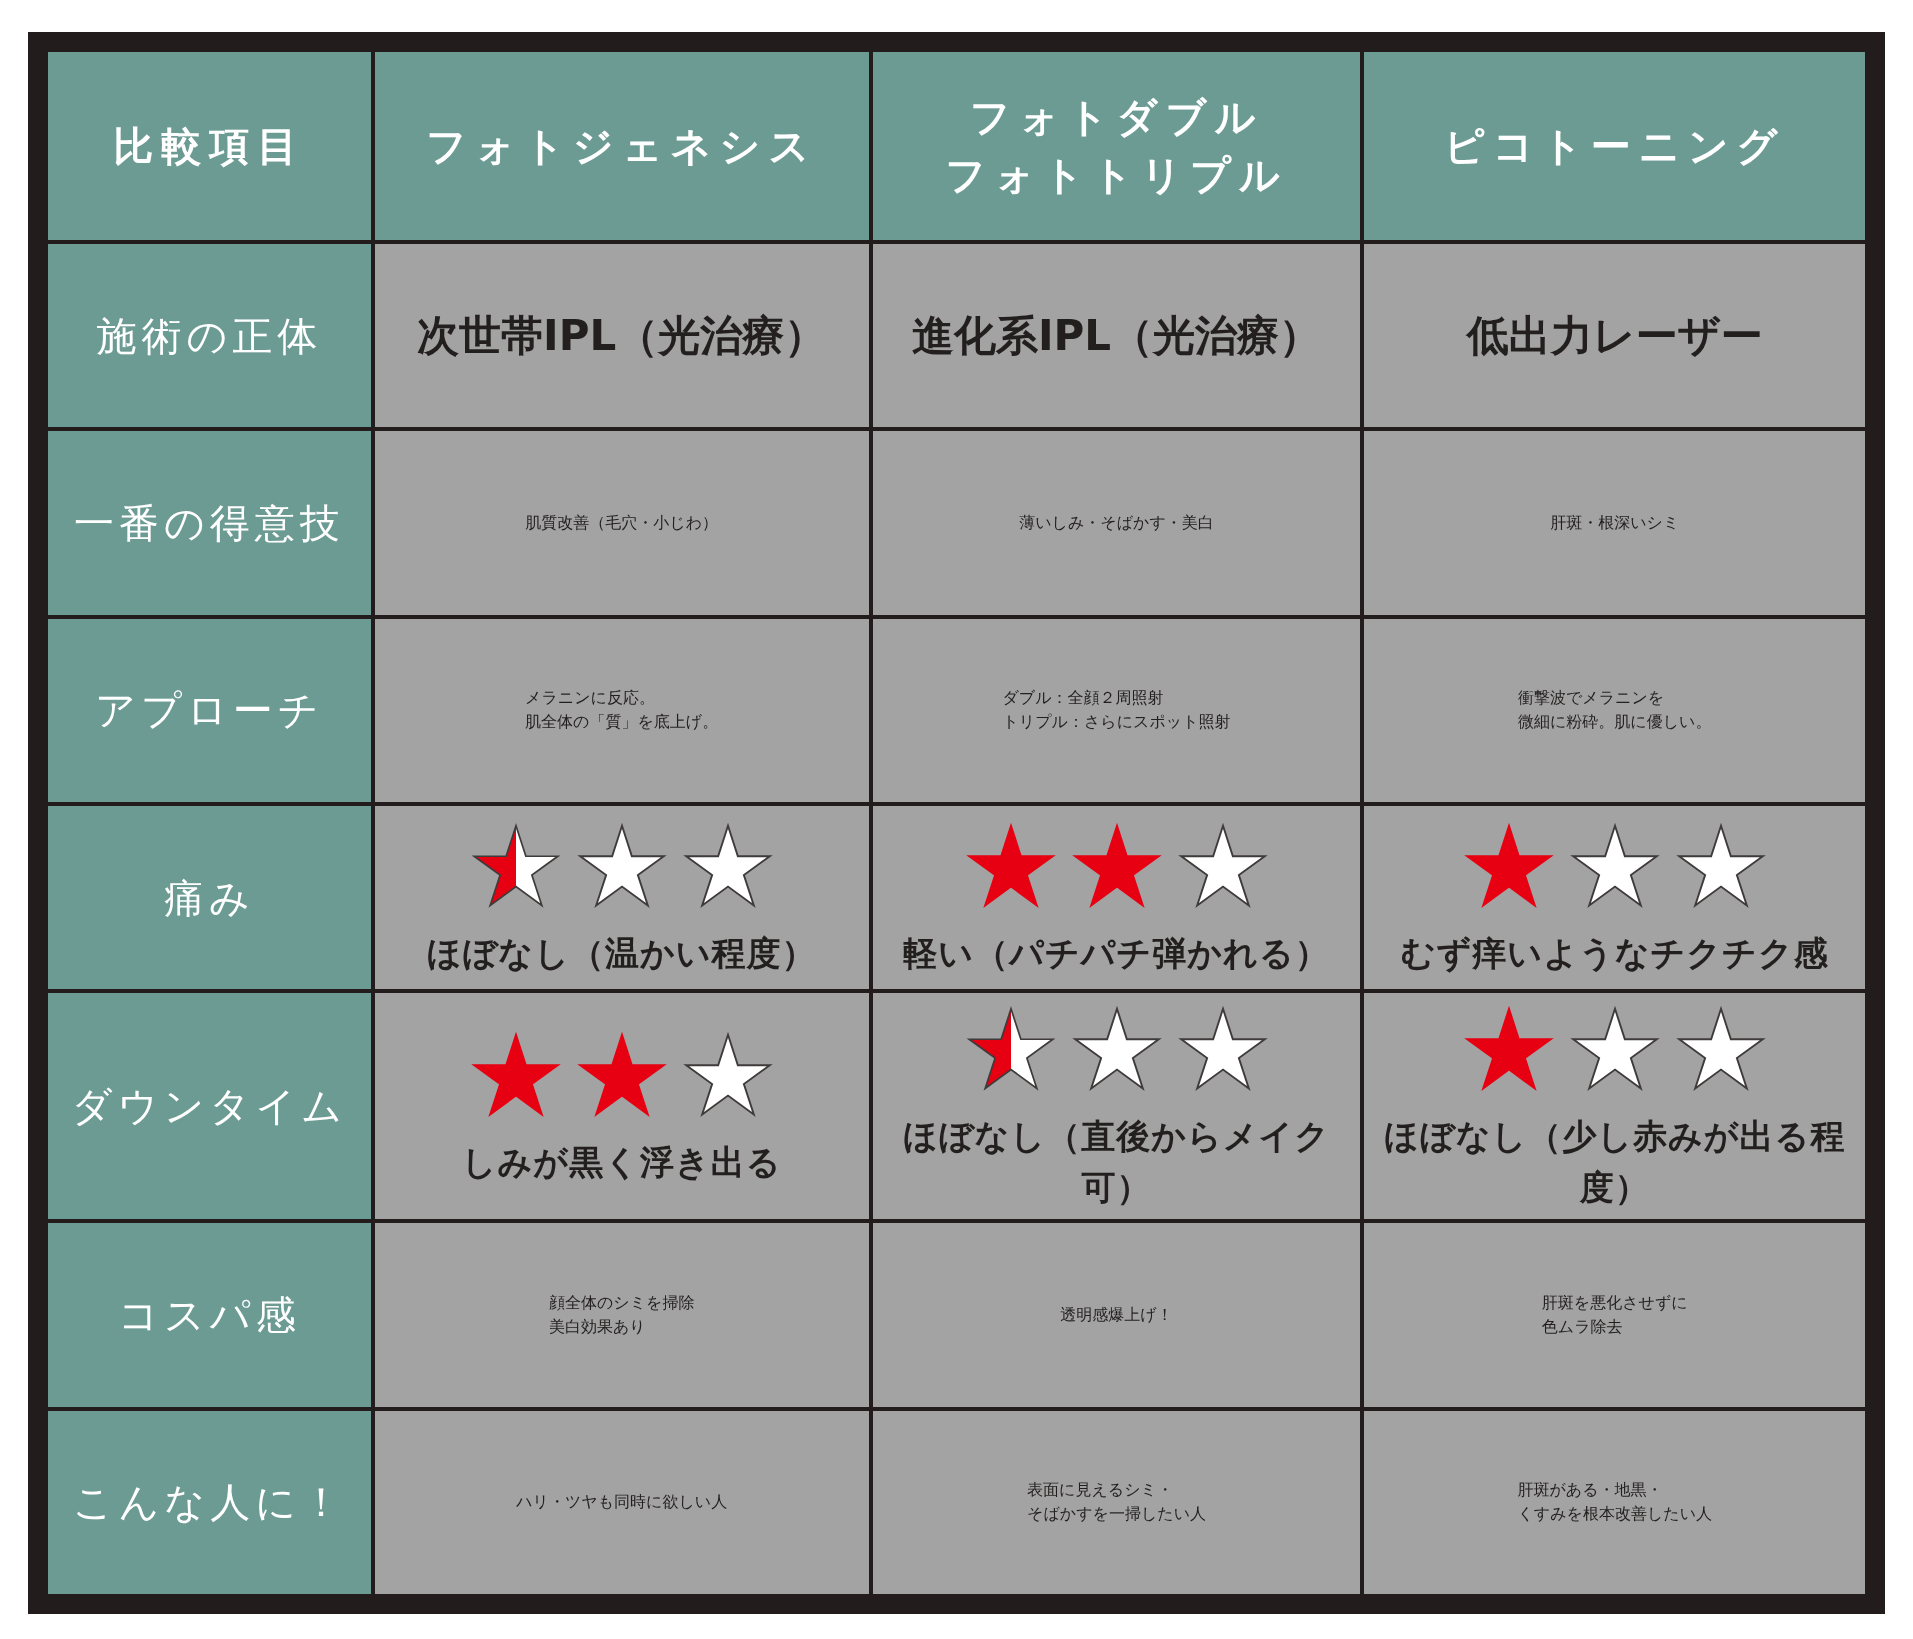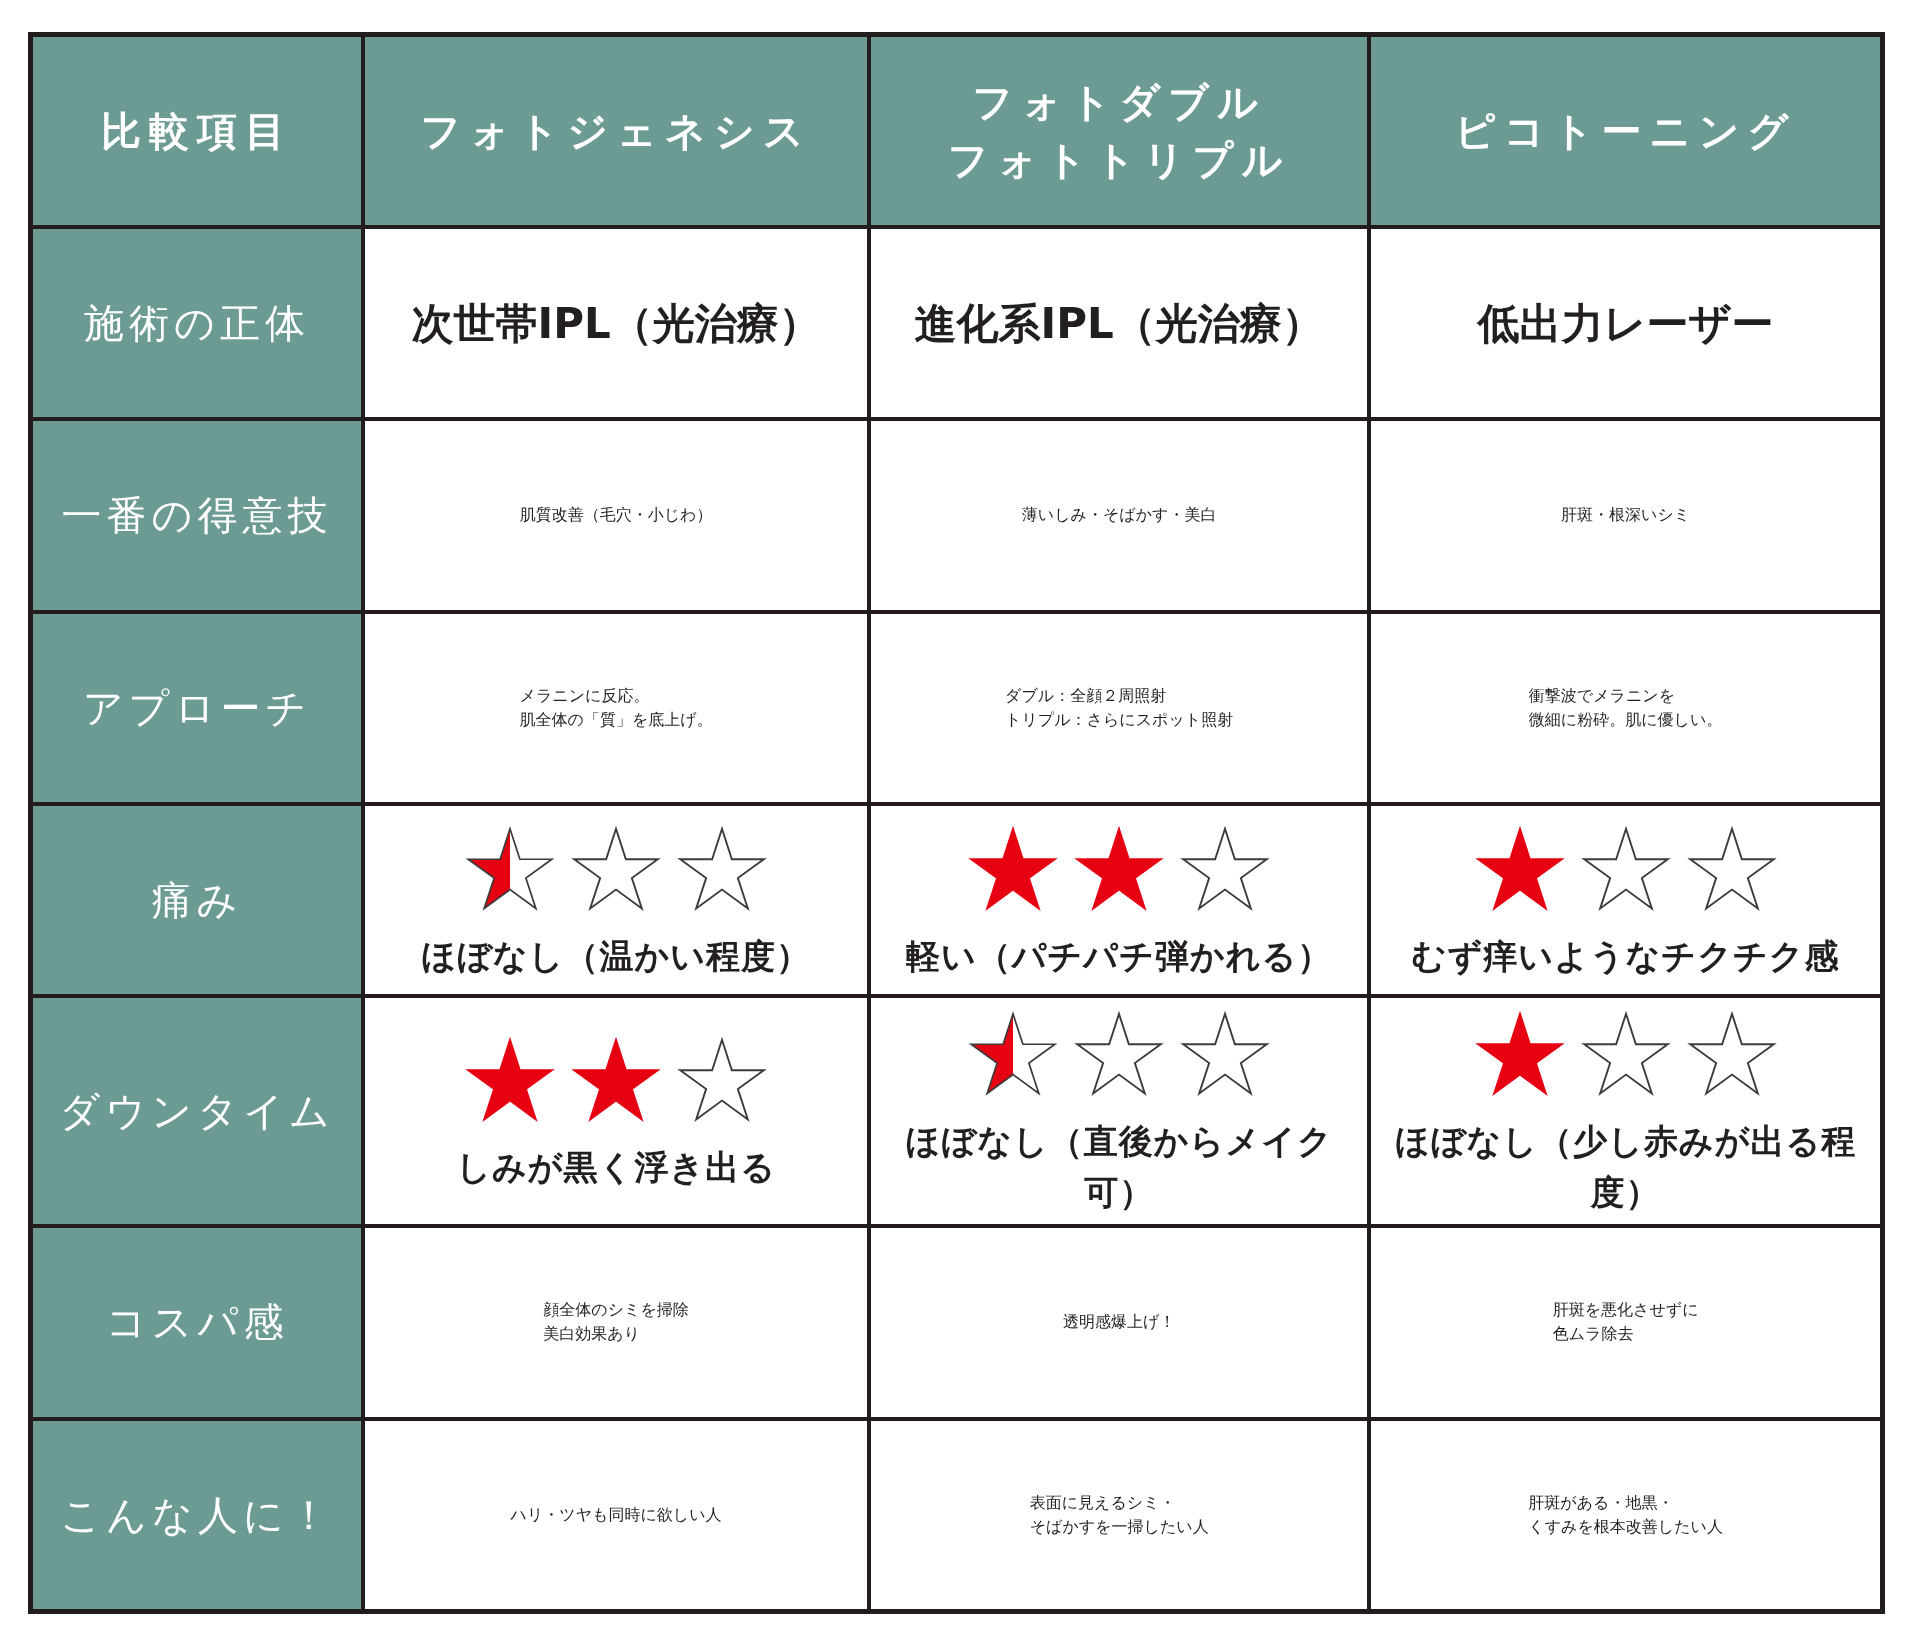--- a/index.html
+++ b/index.html
@@ -17,28 +17,28 @@
     width: 1913px; height: 1639px;
     background: #ffffff;
   }
   
   .tbl {
     position: absolute;
     left: 28px; top: 32px;
     width: 1857px; height: 1582px;
     box-sizing: border-box;
     background: #221d1c;
-    padding: 5px;
+    padding: 20px;
     display: grid;
     grid-template-columns: 17.88fr 27.36fr 27.03fr 27.73fr;
     grid-template-rows: 188px repeat(7, 1fr);
     gap: 4px;
   }
   .cell {
-    background: #ffffff;
+    background: #a3a3a3;
     display: flex;
     flex-direction: column;
     align-items: center;
     justify-content: center;
     text-align: center;
     color: #231f1f;
     line-height: 1.5;
     box-sizing: border-box;
     padding: 6px 10px;
   }

